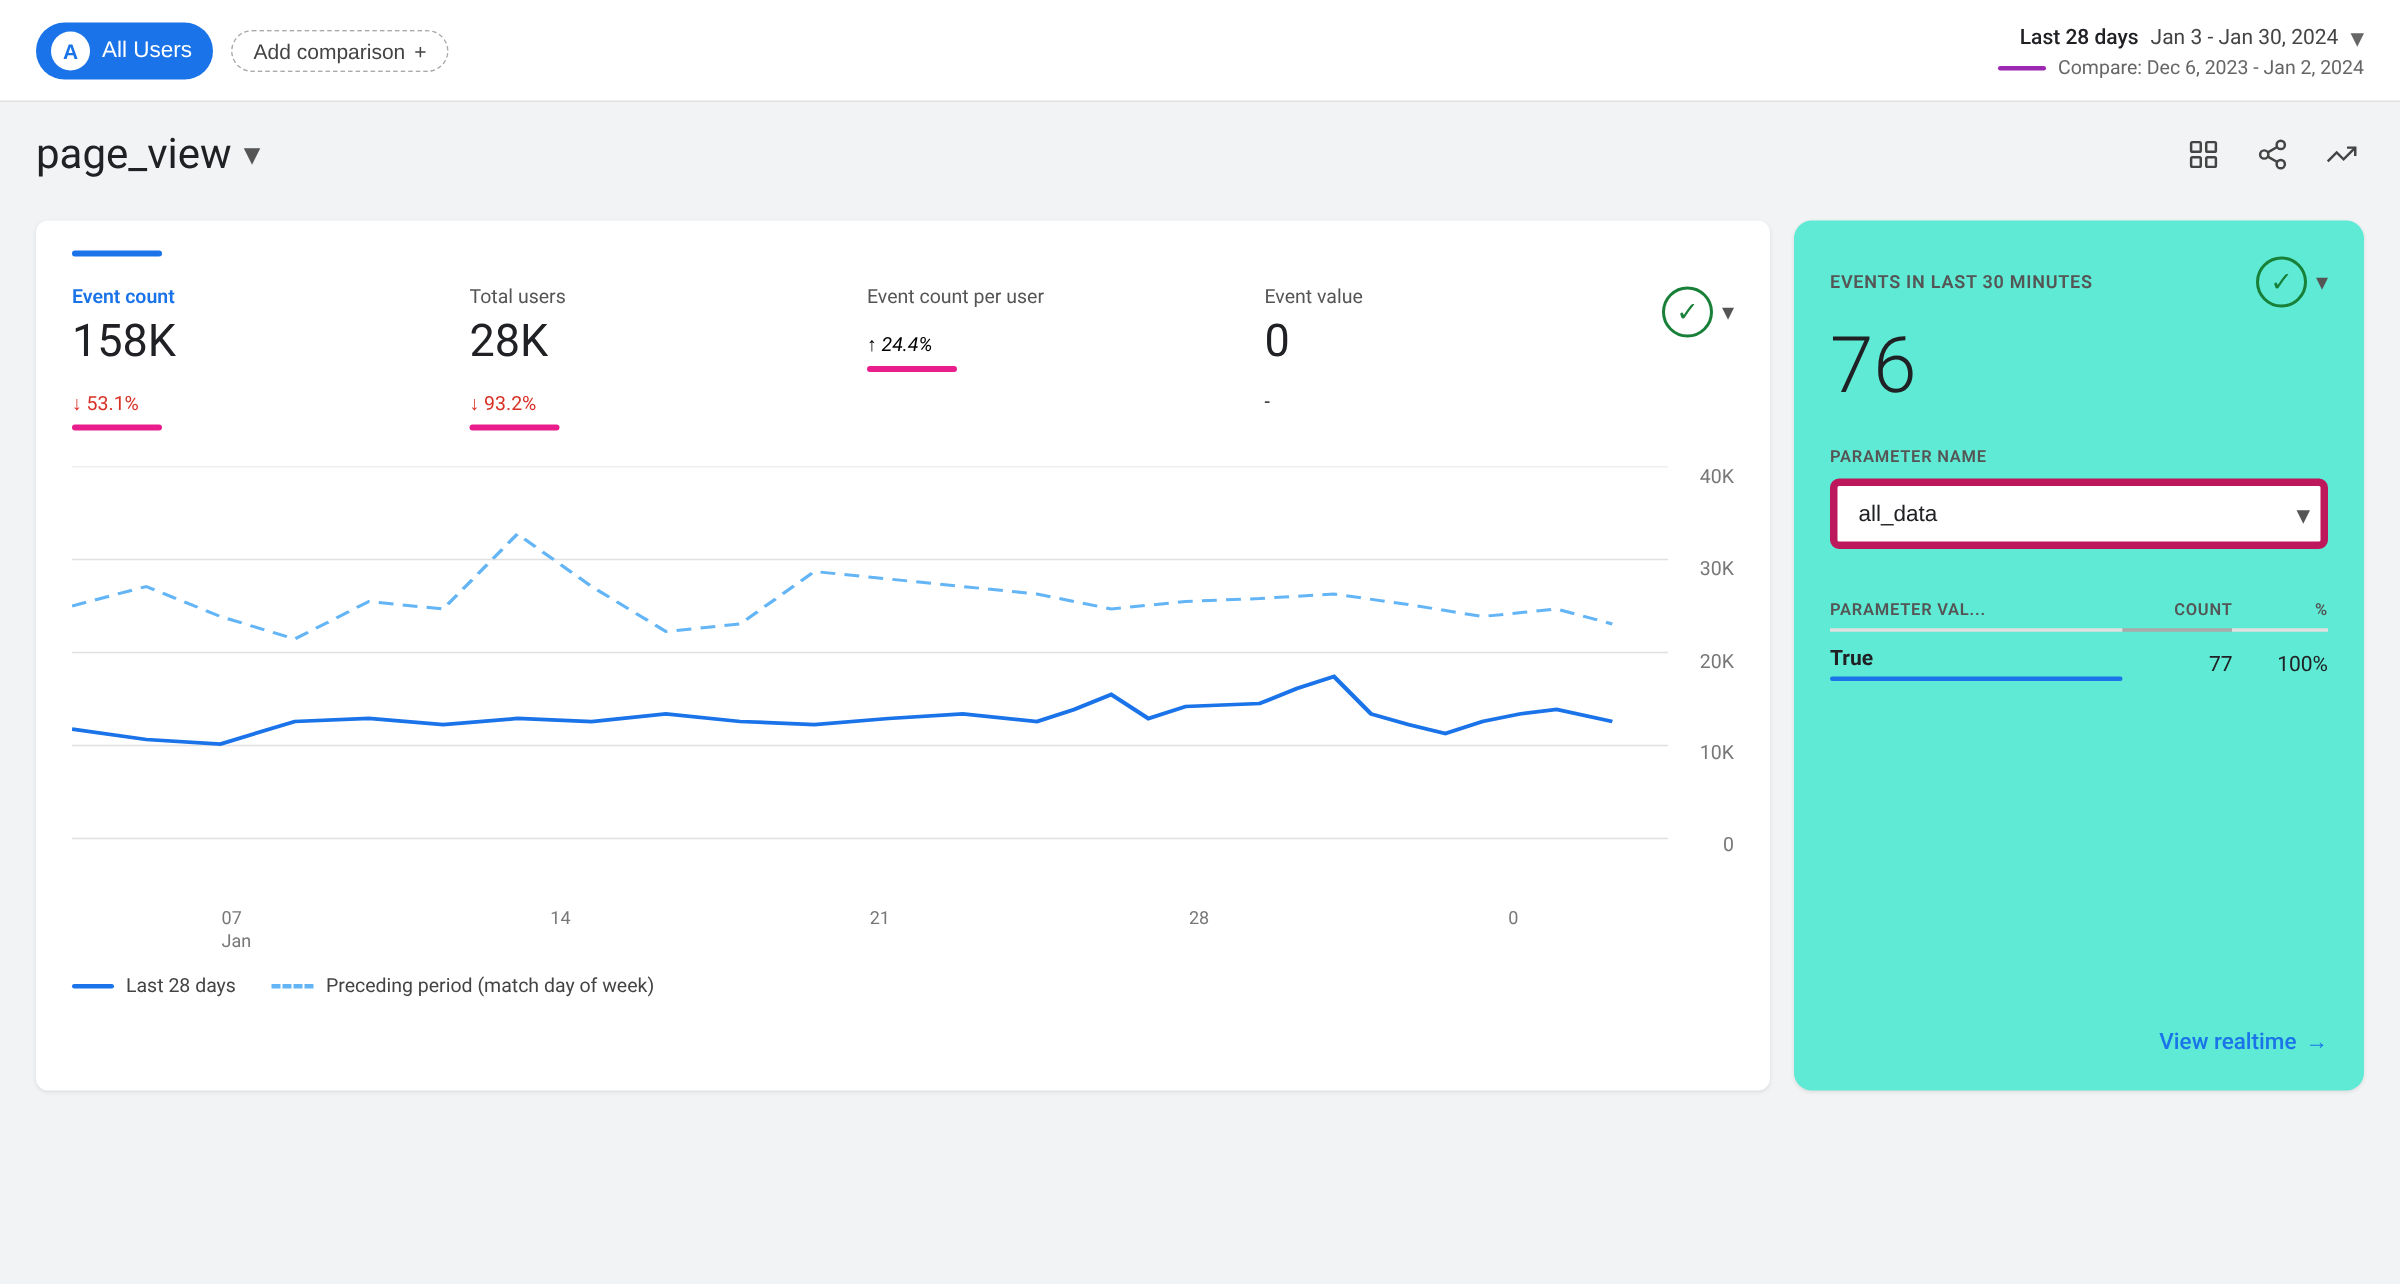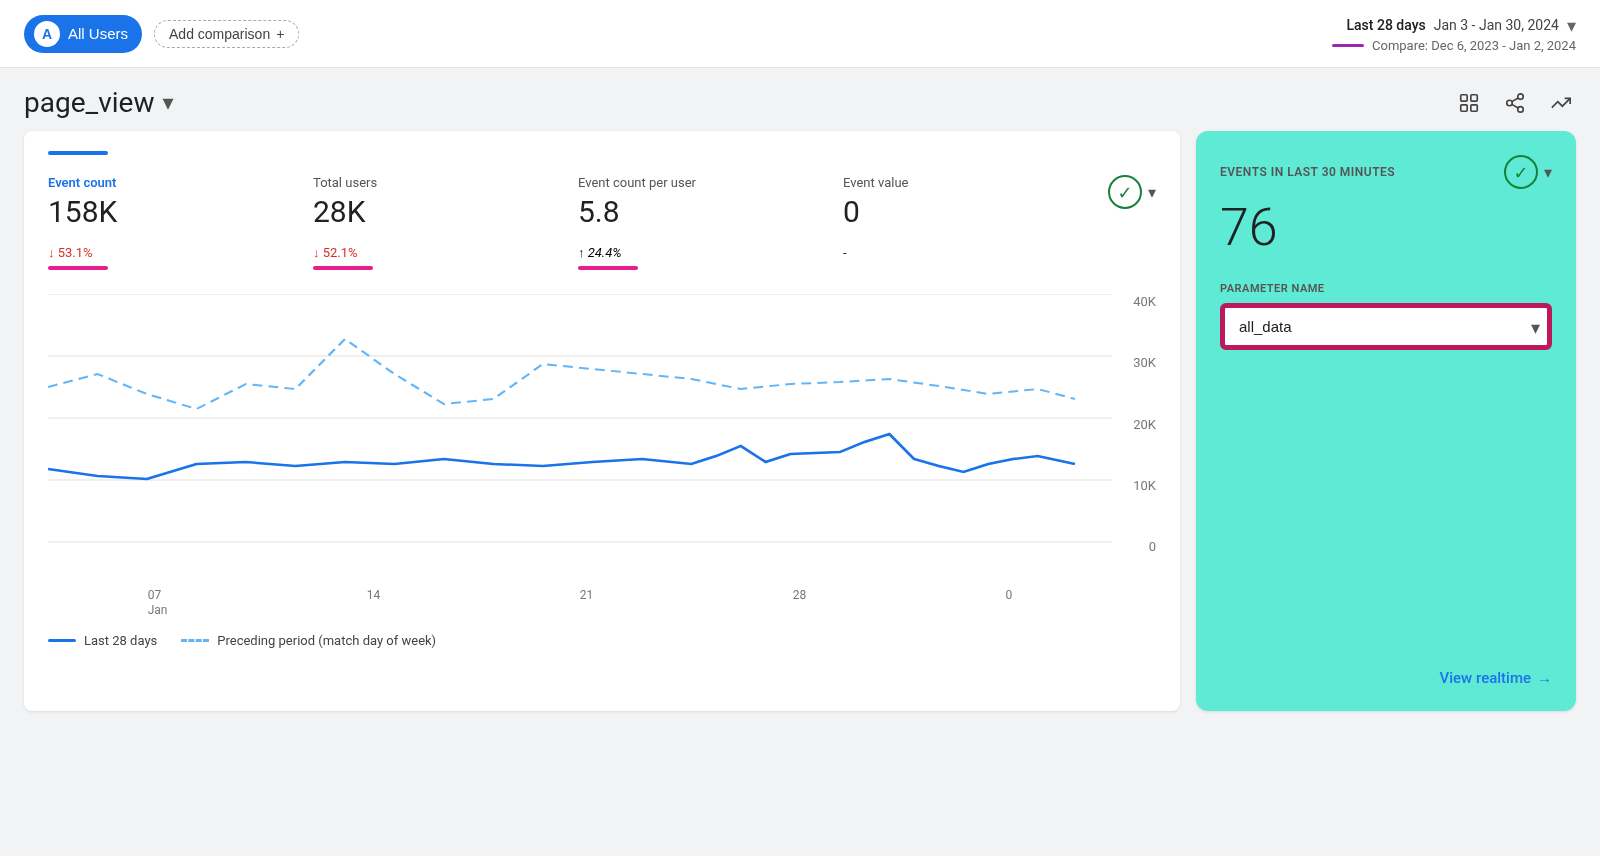--- a/index.html
+++ b/index.html
@@ -97,21 +97,21 @@
       width: 32px;
       height: 3px;
       background: #9c27b0;
       border-radius: 2px;
       margin-right: 4px;
     }
 
     
     .page-title-bar {
       background: #f1f3f4;
-      padding: 18px 24px 12px 24px;
+      padding: 18px 24px 28px 24px;
       display: flex;
       align-items: center;
       justify-content: space-between;
       text-align: center;
     }
     .page-title-left {
       display: flex;
       align-items: center;
       gap: 8px;
     }
@@ -486,26 +486,25 @@
     <div class="metrics-row">
       <div class="metric-item">
         <div class="metric-label active">Event count</div>
         <div class="metric-value">158K</div>
         <div class="metric-change down">↓ 53.1%</div>
         <div class="metric-bar"></div>
       </div>
       <div class="metric-item">
         <div class="metric-label">Total users</div>
         <div class="metric-value">28K</div>
-        <div class="metric-change down">↓ 52.1%</div>
+        <div class="metric-change down">↓ 93.2%</div>
         <div class="metric-bar"></div>
       </div>
       <div class="metric-item">
         <div class="metric-label">Event count per user</div>
-        <div class="metric-value">5.8</div>
         <div class="metric-change up">↑ 24.4%</div>
         <div class="metric-bar"></div>
       </div>
       <div class="metric-item">
         <div class="metric-label">Event value</div>
         <div class="metric-value">0</div>
         <div class="metric-change">-</div>
       </div>
       <div class="metric-dropdown-area">
         <div class="check-circle">✓</div>
@@ -631,19 +630,38 @@
     <div class="param-section">
       <div class="param-name-label">PARAMETER NAME</div>
       <div class="param-select-wrapper">
         <select>
           <option>all_data</option>
         </select>
         <span class="param-select-arrow">▾</span>
       </div>
     </div>
 
+    <table class="param-table">
+      <thead>
+        <tr>
+          <th>PARAMETER VAL...</th>
+          <th class="right" style="border-bottom:2px solid #aaa;">COUNT</th>
+          <th class="right">%</th>
+        </tr>
+      </thead>
+      <tbody>
+        <tr>
+          <td>
+            <div>True</div>
+            <div class="table-row-bar"></div>
+          </td>
+          <td class="right">77</td>
+          <td class="right">100%</td>
+        </tr>
+      </tbody>
+    </table>
 
     <div class="view-realtime">
       <span>View realtime</span>
       <span>→</span>
     </div>
   </div>
 </div>
 
 </body></html>

